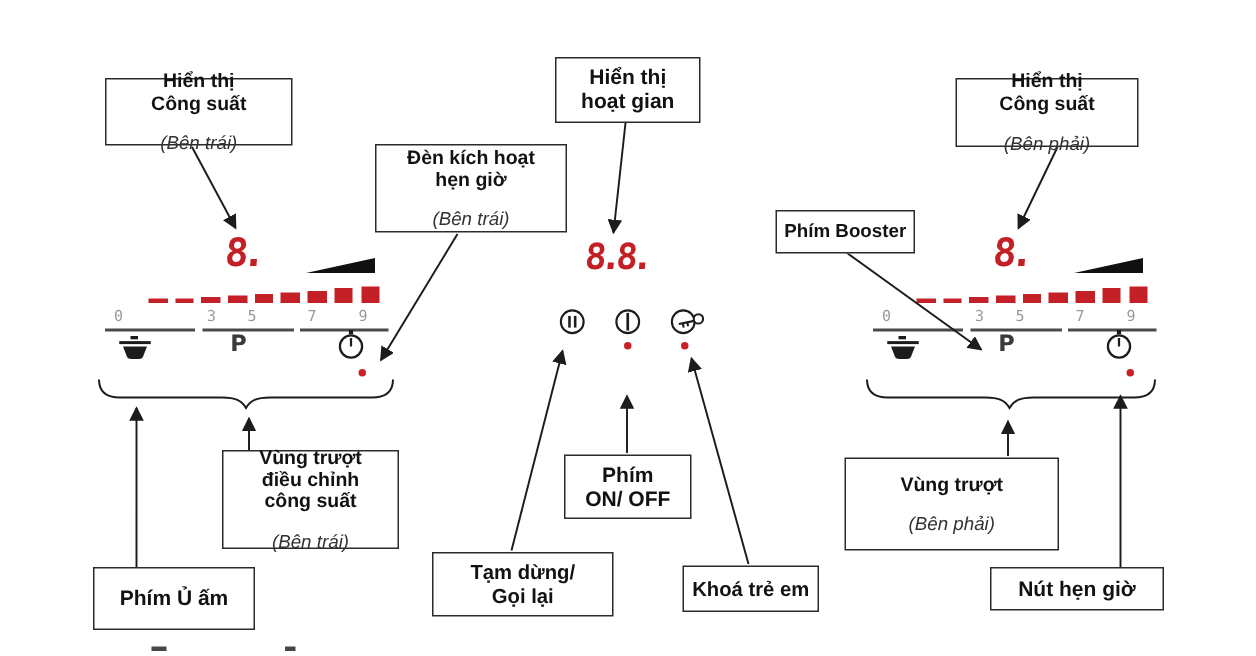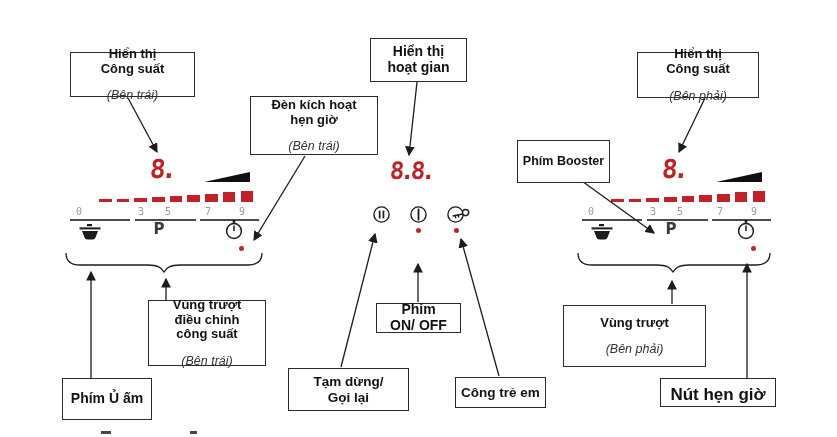--- a/index.html
+++ b/index.html
@@ -11,28 +11,28 @@
   
   .callout{position:absolute;box-sizing:border-box;border:1.6px solid #2b2b2b;background:#fff;
            display:flex;flex-direction:column;align-items:center;justify-content:center;
            text-align:center;font-weight:bold;font-size:13px;line-height:1.13;color:#121212;
            padding:2px 3px;z-index:3;}
   .callout .note{font-style:italic;font-weight:400;font-size:12.5px;color:#333;line-height:1.12;margin-top:12px;}
   .c-left-power{left:70px;top:52px;width:125px;height:45px;}
   .c-timer-ind{left:250px;top:96px;width:128px;height:59px;align-items:center;}
   .c-time{left:370px;top:38px;width:97px;height:44px;font-size:14px;}
   .c-right-power{left:637px;top:52px;width:122px;height:46px;}
-  .c-booster{left:517px;top:140px;width:93px;height:43px;font-size:12.5px;align-items:center;}
+  .c-booster{left:517px;top:140px;width:93px;height:29px;font-size:12.5px;align-items:center;}
   .c-left-slider{left:148px;top:300px;width:118px;height:66px;}
-  .c-keepwarm{left:62px;top:378px;width:90px;height:42px;font-size:14px;}
-  .c-onoff{left:376px;top:303px;width:85px;height:30px;font-size:14px;}
+  .c-keepwarm{left:62px;top:378px;width:108px;height:42px;font-size:14px;}
+  .c-onoff{left:376px;top:303px;width:85px;height:43px;font-size:14px;}
   .c-pause{left:288px;top:368px;width:121px;height:43px;font-size:13.5px;}
   .c-childlock{left:455px;top:377px;width:91px;height:31px;font-size:13.5px;}
   .c-right-slider{left:563px;top:305px;width:143px;height:62px;}
-  .c-timerkey{left:660px;top:378px;width:116px;height:29px;font-size:17px;justify-content:flex-end;}
+  .c-timerkey{left:660px;top:378px;width:116px;height:29px;font-size:14px;}
   
   .panel{position:absolute;top:150px;width:196px;height:112px;z-index:1;}
   .panel-left{left:68px;}
   .panel-right{left:580px;}
   .seg{position:absolute;font-family:"DejaVu Sans Mono",monospace;font-weight:bold;
        color:#c32026;transform:skewX(-5deg);line-height:1;}
   .pwr-digit{left:82px;top:6px;font-size:26px;letter-spacing:-4px;}
   .time-digits{left:390px;top:159px;font-size:24px;letter-spacing:-4px;z-index:1;}
   .wedge{position:absolute;left:136px;top:22px;width:0;height:0;
          border-bottom:10px solid #101010;border-left:46px solid transparent;}
@@ -240,21 +240,21 @@
     <span>Phím</span>
     <span>ON/ OFF</span>
   </div>
 
   <div class="callout c-pause">
     <span>Tạm dừng/</span>
     <span>Gọi lại</span>
   </div>
 
   <div class="callout c-childlock">
-    <span>Công trẻ em</span>
+    <span>Khoá trẻ em</span>
   </div>
 
   <div class="callout c-right-slider">
     <span>Vùng trượt</span>
     <span class="note">(Bên phải)</span>
   </div>
 
   <div class="callout c-timerkey">
     <span>Nút hẹn giờ</span>
   </div>

